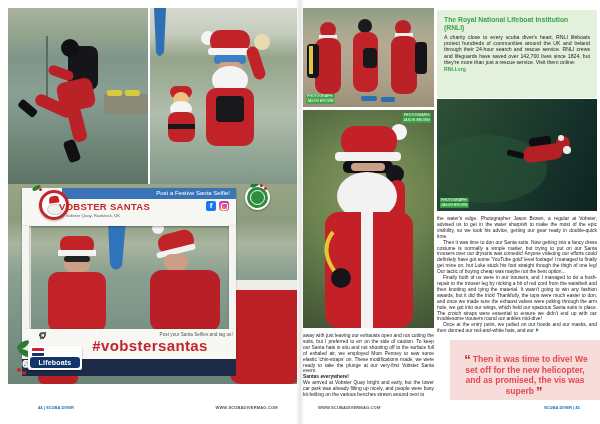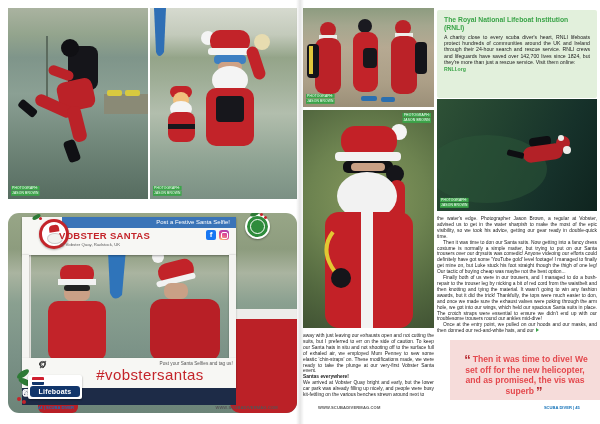--- a/index.html
+++ b/index.html
@@ -46,21 +46,21 @@
              box-shadow:0 1px 2px rgba(0,0,0,.35);}
   .fr-bluebar{position:absolute;left:40px;right:0;top:0;height:11px;background:#3a74b8;color:#fff;
               font-size:6px;line-height:11px;text-align:right;padding-right:6px;box-sizing:border-box;}
   .fr-title{position:absolute;left:37px;top:13px;font-size:9.5px;font-weight:bold;color:#c4242a;letter-spacing:.3px;}
   .fr-sub{position:absolute;left:38px;top:25px;font-size:6px;color:#5a5a5a;transform:scale(.72);transform-origin:0 0;white-space:nowrap;}
   .fr-rail{position:absolute;top:42px;width:7px;height:103px;background:#f4f4f1;box-shadow:0 0 2px rgba(0,0,0,.3);}
   .fr-band{position:absolute;left:14px;top:145px;width:214px;height:30px;background:#f7f7f4;box-shadow:0 1px 2px rgba(0,0,0,.35);}
   .fr-navy{position:absolute;left:14px;top:175px;width:214px;height:17px;background:#1d2b47;
            display:flex;align-items:center;justify-content:center;gap:13px;padding-left:52px;box-sizing:border-box;}
   .hashtag{position:absolute;left:46px;top:8px;width:164px;text-align:center;
-           font-size:15px;font-weight:normal;color:#c4242a;letter-spacing:.4px;}
+           font-size:15px;font-weight:bold;color:#c4242a;letter-spacing:.4px;}
   .fr-cta{position:absolute;right:3px;top:3px;font-size:6px;color:#555;transform:scale(.78);transform-origin:right top;white-space:nowrap;}
   .ig-actions{position:absolute;left:16px;top:2px;display:flex;gap:7px;}
   
   .fb{position:absolute;width:10px;height:10px;border-radius:2px;background:#1877f2;color:#fff;
       font-size:8px;font-weight:bold;text-align:center;line-height:10px;}
   .ig{position:absolute;width:10px;height:10px;border-radius:3px;
       background:radial-gradient(circle at 30% 110%,#fdc468 0%,#df4996 55%,#9b36b7 100%);}
   .ig::after{content:"";position:absolute;left:2px;top:2px;width:5px;height:5px;border:1px solid #fff;border-radius:2px;}
   
   .wreath{position:absolute;left:17px;top:2px;width:30px;height:30px;border-radius:50%;
@@ -125,21 +125,21 @@
     <ellipse cx="31" cy="101" rx="11" ry="8" fill="#f4f4f4"></ellipse>
     <rect x="18" y="104" width="27" height="30" rx="8" fill="#c22329"></rect>
     <rect x="18" y="116" width="27" height="5" fill="#17171c"></rect>
   </svg>
   <div class="credit">
     <span>PHOTOGRAPH:</span>
     <span>JASON BROWN</span>
   </div>
 </div>
 
-<div class="photo ph-selfie" style="left:8px;top:213px;width:289px;height:200px;border-radius:11px;">
+<div class="photo ph-selfie" style="left:8px;top:184px;width:289px;height:200px;">
   <svg width="289" height="200" viewBox="0 0 289 200">
     <rect x="16" y="8" width="7" height="152" fill="#e3e2dd"></rect>
     <path d="M100 38 L118 36 L114 82 Q106 90 102 80 Z" fill="#2f74ba"></path>
     <rect x="52" y="52" width="34" height="18" rx="8" fill="#c22329"></rect>
     <rect x="50" y="66" width="38" height="6" fill="#f2f2f2"></rect>
     <rect x="56" y="72" width="26" height="16" rx="7" fill="#caa086"></rect>
     <rect x="56" y="72" width="26" height="6" rx="3" fill="#222"></rect>
     <rect x="40" y="88" width="58" height="60" rx="10" fill="#c22329"></rect>
     <circle cx="150" cy="44" r="6" fill="#f2f2f2"></circle>
     <rect x="150" y="48" width="36" height="20" rx="9" fill="#c22329" transform="rotate(-14 168 58)"></rect>

